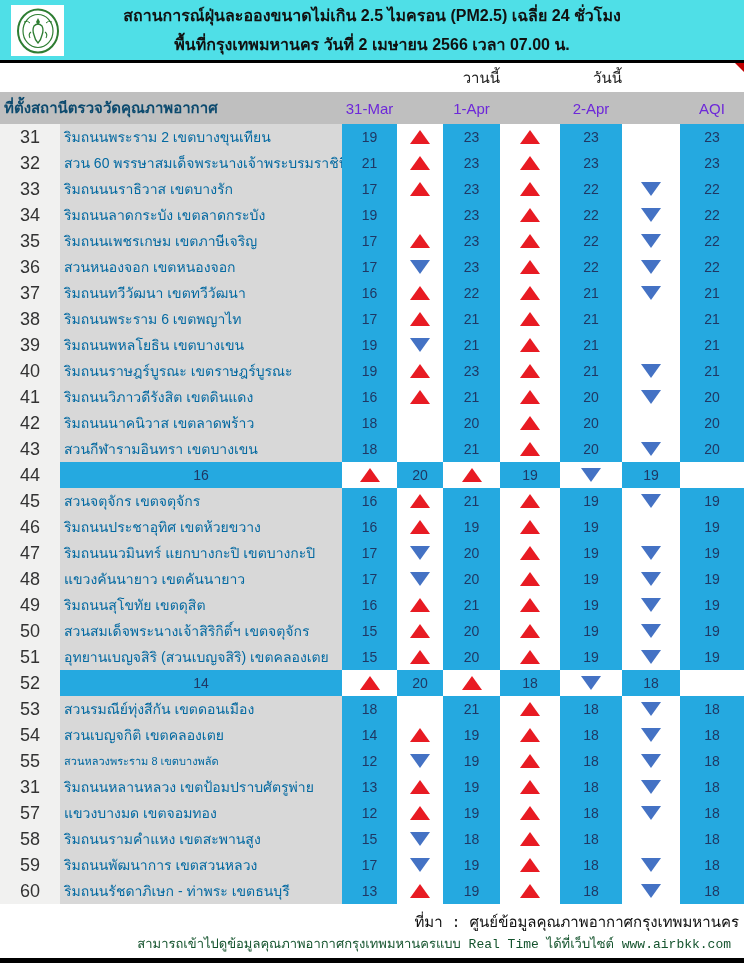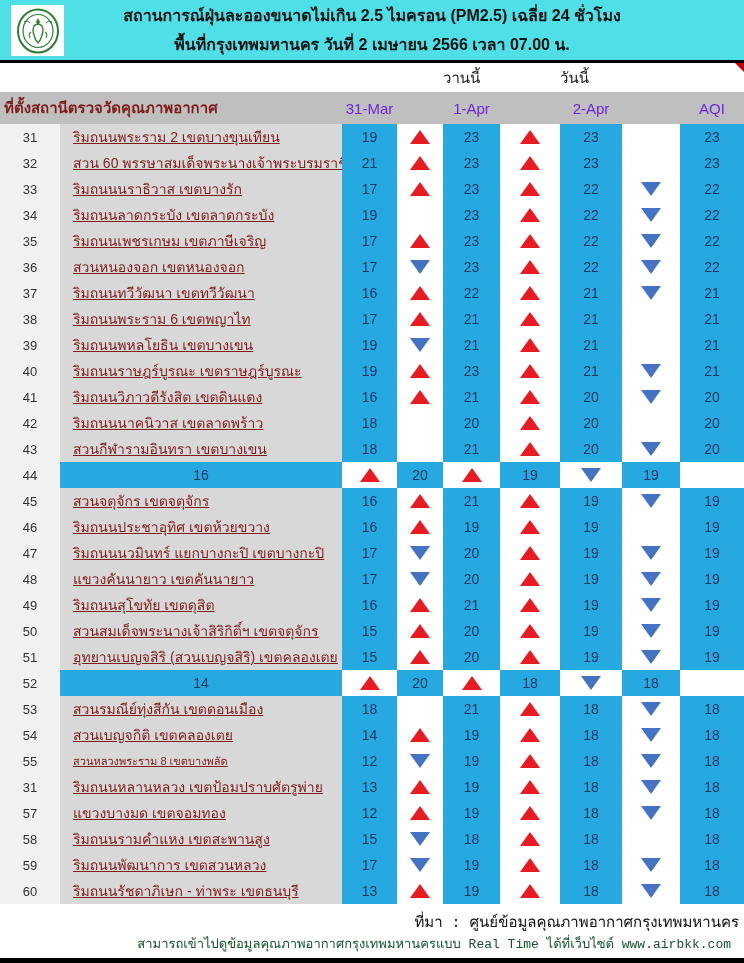--- a/index.html
+++ b/index.html
@@ -16,33 +16,33 @@
   .banner .t1{font-size:16px;font-weight:bold;color:#111;}
   .banner .t2{font-size:16px;font-weight:bold;color:#111;}
   .logo-box{position:absolute;left:11px;top:5px;width:53px;height:51px;background:#fff;display:flex;align-items:center;justify-content:center;}
   .banner-divider{height:3px;background:#000;}
 
   
   .cols{display:grid;grid-template-columns:60px 282px 55px 46px 57px 60px 62px 58px 64px;}
 
   
   .subhead{position:relative;height:29px;background:#fff;align-items:center;}
-  .subhead .lbl{text-align:left;font-size:15px;color:#222;}
+  .subhead .lbl{text-align:right;font-size:15px;color:#222;}
   .corner-mark{position:absolute;right:0;top:0;width:0;height:0;border-top:9px solid #C00000;border-left:9px solid transparent;}
 
   
   .headrow{height:32px;background:var(--grey-bar);align-items:center;}
-  .headrow .station-h{grid-column:1 / 3;font-size:15px;font-weight:600;color:#7f1d1d;padding-left:4px;white-space:nowrap;overflow:hidden;}
+  .headrow .station-h{grid-column:1 / 3;font-size:15px;font-weight:600;color:#0c4a6e;padding-left:4px;white-space:nowrap;overflow:hidden;}
   .headrow .date-h{text-align:center;font-size:15px;color:#6d28d9;}
 
   
   .tbody{}
   .trow{height:26px;align-items:center;}
-  .c-num{height:100%;background:var(--num-bg);display:flex;align-items:center;justify-content:center;font-size:13px;color:#333;}
-  .c-station{height:100%;background:var(--station-bg);display:flex;align-items:center;font-size:14px;color:#7f1d1d;padding-left:13px;white-space:nowrap;overflow:hidden;text-decoration:underline;}
+  .c-num{height:100%;background:var(--num-bg);display:flex;align-items:center;justify-content:center;font-size:18px;color:#333;}
+  .c-station{height:100%;background:var(--station-bg);display:flex;align-items:center;font-size:14px;color:#0369a1;padding-left:4px;white-space:nowrap;overflow:hidden;}
   .c-station.small{font-size:11px;}
   .c-val{height:100%;background:var(--cell-blue);display:flex;align-items:center;justify-content:center;font-size:14px;color:var(--navy);}
   .c-arrow{height:100%;background:#fff;display:flex;align-items:center;justify-content:center;}
   .tri{display:block;width:0;height:0;}
   .tri.up{border-left:10px solid transparent;border-right:10px solid transparent;border-bottom:14px solid var(--up);}
   .tri.down{border-left:10px solid transparent;border-right:10px solid transparent;border-top:14px solid var(--down);}
 
   
   .footer{padding-top:6px;font-family:Liberation Mono, monospace;}
   .footer .src{text-align:right;padding-right:5px;font-size:15px;color:#111;height:23px;}

